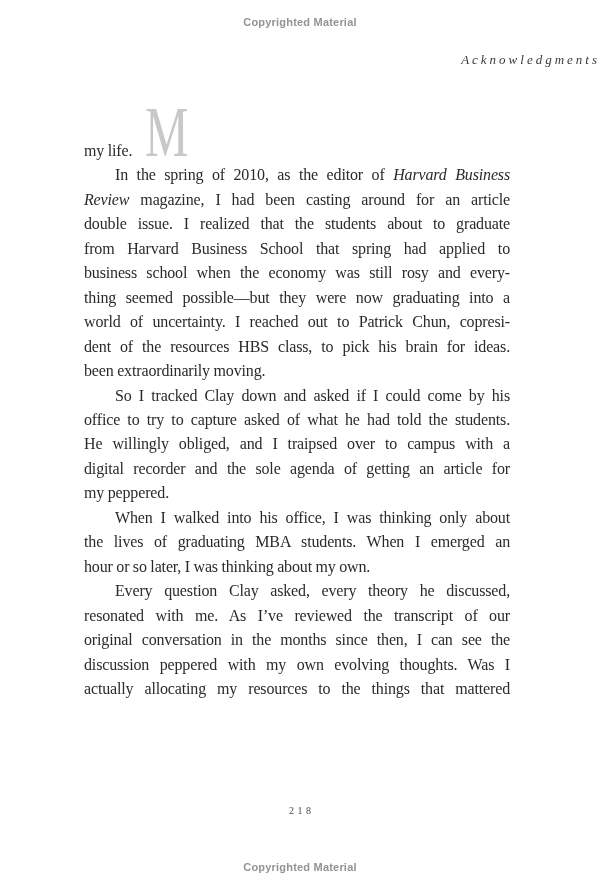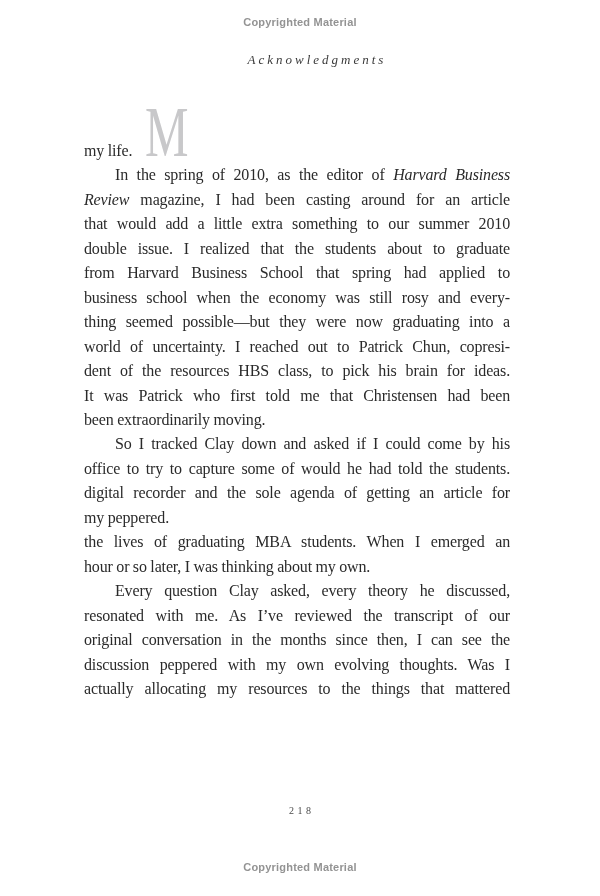--- a/index.html
+++ b/index.html
@@ -27,21 +27,21 @@
     color: var(--notice-gray, #939393);
   }
   .notice.top { top: 16px; }
   .notice.bottom { top: 861px; }
 
   .section-title {
     position: absolute;
     top: 52px;
     left: 0;
     width: 100%;
-    text-align: center;
+    text-align: right;
     text-indent: 3px;
     font-family: "Liberation Serif", serif;
     font-style: italic;
     font-size: 13px;
     letter-spacing: 3px;
     color: var(--heading, #3a3a3a);
     padding-left: 31px;
   }
 
   .bodytext {
@@ -106,33 +106,33 @@
   <div class="bodytext">
 
     <div class="dropcap">M</div>
 
 
     <div class="line noj">my life.</div>
 
     <div id="paras">
         <div class="line indent"><span>In the spring of 2010, as the editor of </span><em>Harvard Business</em></div>
         <div class="line"><em>Review</em><span> magazine, I had been casting around for an article</span></div>
-        <div class="line"><span>that would add a little extra something to our summer 2010</span></div>
         <div class="line"><span>double issue. I realized that the students about to graduate</span></div>
         <div class="line"><span>from Harvard Business School that spring had applied to</span></div>
         <div class="line"><span>business school when the economy was still rosy and every-</span></div>
         <div class="line"><span>thing seemed possible—but they were now graduating into a</span></div>
         <div class="line"><span>world of uncertainty. I reached out to Patrick Chun, copresi-</span></div>
         <div class="line"><span>dent of the resources HBS class, to pick his brain for ideas.</span></div>
-        <div class="line"><span>It was Patrick who first told me that Christensen had been</span></div>
         <div class="line noj"><span>been extraordinarily moving.</span></div>
         <div class="line indent"><span>So I tracked Clay down and asked if I could come by his</span></div>
-        <div class="line"><span>office to try to capture some of would he had told the students.</span></div>
+        <div class="line"><span>office to try to capture asked of what he had told the students.</span></div>
+        <div class="line"><span>He willingly obliged, and I traipsed over to campus with a</span></div>
         <div class="line"><span>digital recorder and the sole agenda of getting an article for</span></div>
         <div class="line noj"><span>my peppered.</span></div>
+        <div class="line indent"><span>When I walked into his office, I was thinking only about</span></div>
         <div class="line"><span>the lives of graduating MBA students. When I emerged an</span></div>
         <div class="line noj"><span>hour or so later, I was thinking about my own.</span></div>
         <div class="line indent"><span>Every question Clay asked, every theory he discussed,</span></div>
         <div class="line"><span>resonated with me. As I’ve reviewed the transcript of our</span></div>
         <div class="line"><span>original conversation in the months since then, I can see the</span></div>
         <div class="line"><span>discussion peppered with my own evolving thoughts. Was I</span></div>
         <div class="line"><span>actually allocating my resources to the things that mattered</span></div>
       </div>
   </div>
 

